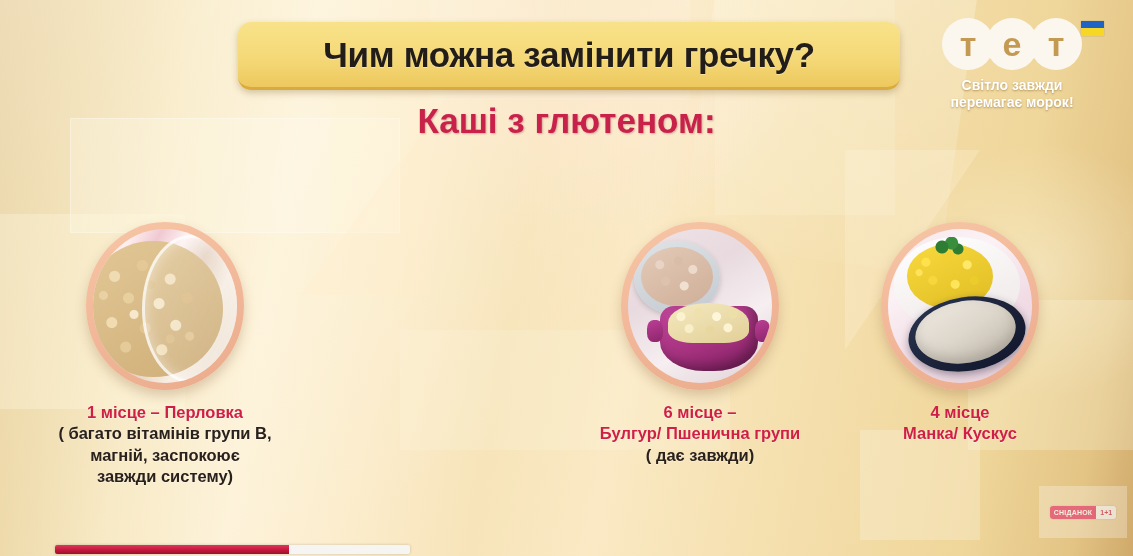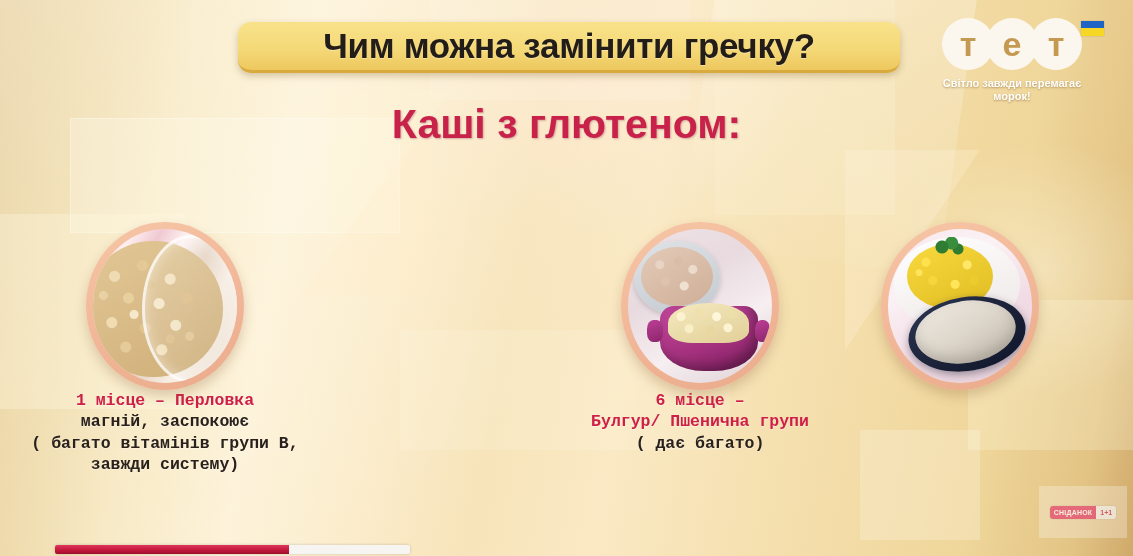--- a/index.html
+++ b/index.html
@@ -94,21 +94,21 @@
   .bg-glow2 {
     left: 890px; top: 140px; width: 300px; height: 260px;
     border-radius: 50%;
     background: radial-gradient(ellipse at center, rgba(255,252,235,0.40), rgba(255,252,235,0) 70%);
   }
 
   
   #title-banner {
     position: absolute;
     left: 238px; top: 22px;
-    width: 662px; height: 51px;
+    width: 662px; height: 68px;
     background: linear-gradient(180deg, #f8e28a 0%, #f5d978 55%, #edc85e 100%);
     border-radius: 13px;
     border-bottom: 3px solid #d9ab3f;
     box-shadow: 0 3px 7px rgba(120,85,25,0.30);
     display: flex;
     align-items: center;
     justify-content: center;
   }
   #title-text {
     font-size: 35px;
@@ -118,21 +118,21 @@
     white-space: nowrap;
     text-shadow: 0 1px 0 rgba(255,255,255,0.35);
   }
 
   
   #subtitle {
     position: absolute;
     left: 0; top: 101px;
     width: 1133px;
     text-align: center;
-    font-size: 41px;
+    font-size: 35px;
     font-weight: bold;
     color: #c9224a;
     text-shadow: 1px 1px 2px rgba(120,20,45,0.30);
   }
 
   
   #logo-block {
     position: absolute;
     left: 938px; top: 18px;
     width: 160px;
@@ -153,21 +153,21 @@
   #flag {
     position: absolute; left: 143px; top: 3px;
     width: 23px; height: 15px;
     background: linear-gradient(180deg, #1f63c4 0%, #1f63c4 50%, #f7d726 50%, #f7d726 100%);
     box-shadow: 0 0 1px rgba(0,0,0,0.30);
   }
   #slogan {
     margin-top: 7px;
     width: 148px;
     text-align: center;
-    font-size: 11px;
+    font-size: 14px;
     font-weight: bold;
     color: #ffffff;
     line-height: 1.22;
     text-shadow: 0 1px 2px rgba(130,95,40,0.55);
   }
 
   
   .item { position: absolute; width: 300px; text-align: center; }
   .item.i1 { left: 15px;  top: 222px; }
   .item.i2 { left: 275px; top: 228px; }
@@ -355,21 +355,21 @@
   }
   .photo-couscous .semolina {
     position: absolute; left: 19%; top: 47%; width: 70%; height: 40%;
     border-radius: 50%;
     background: linear-gradient(155deg, #efeae2 0%, #ddd6cb 50%, #bdb5a8 100%);
     transform: rotate(-9deg);
     box-shadow: inset 0 -6px 12px rgba(120,115,105,0.35);
   }
 
   
-  .caption { margin-top: 0; line-height: 1.30; font-family: Liberation Mono, monospace; }
+  .caption { margin-top: 12px; line-height: 1.30; }
   .cap-main {
     font-size: 16.5px; font-weight: bold; color: #cf1f46;
     text-shadow: 0 1px 1px rgba(255,255,255,0.45);
   }
   .cap-sub {
     font-size: 16.5px; font-weight: bold; color: #2a211c;
     text-shadow: 0 1px 1px rgba(255,255,255,0.40);
   }
 
   
@@ -450,57 +450,61 @@
   </div>
 
   <div class="item i1">
     <div class="circle-wrap">
       <div class="circle-inner">
         <div class="photo-barley"></div>
       </div>
     </div>
     <div class="caption">
       <div class="cap-main">1 місце – Перловка</div>
+      <div class="cap-sub">( багато вітамінів групи В,</div>
       <div class="cap-sub">магній, заспокоює</div>
-      <div class="cap-sub">( багато вітамінів групи В,</div>
       <div class="cap-sub">завжди систему)</div>
     </div>
   </div>
 
 
   <div class="item i3">
     <div class="circle-wrap">
       <div class="circle-inner">
         <div class="photo-bulgur">
           <div class="plate"></div>
           <div class="porridge"></div>
           <div class="pot"></div>
           <div class="grain"></div>
         </div>
       </div>
     </div>
     <div class="caption">
       <div class="cap-main">6 місце –</div>
       <div class="cap-main">Булгур/ Пшенична групи</div>
-      <div class="cap-sub">( дає багато)</div>
+      <div class="cap-sub">( дає завжди)</div>
     </div>
   </div>
 
   <div class="item i4">
     <div class="circle-wrap">
       <div class="circle-inner">
         <div class="photo-couscous">
           <div class="plate"></div>
           <div class="couscous"></div>
           <div class="parsley"></div>
           <div class="bowl"></div>
           <div class="semolina"></div>
         </div>
       </div>
     </div>
+    <div class="caption">
+      <div class="cap-main">4 місце</div>
+      <div class="cap-main">Манка/ Кускус</div>
+    </div>
   </div>
 
   <div id="watermark">
     <div id="watermark-badge">
       <span id="wm-left">СНІДАНОК</span>
       <span id="wm-right">1+1</span>
     </div>
   </div>
 
   <div id="progress-track">

